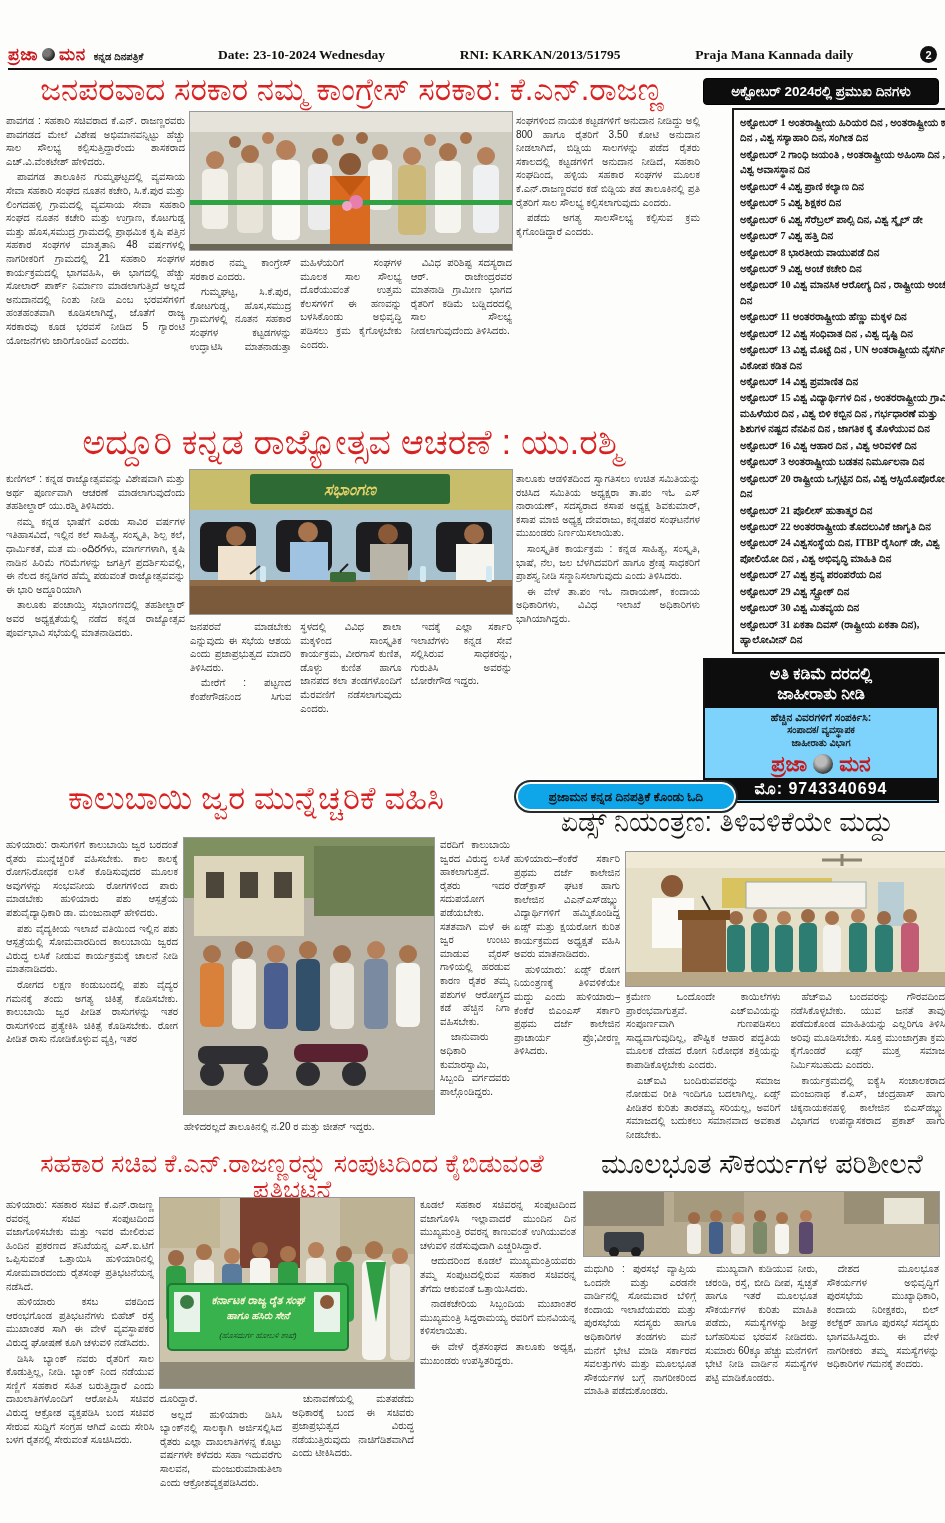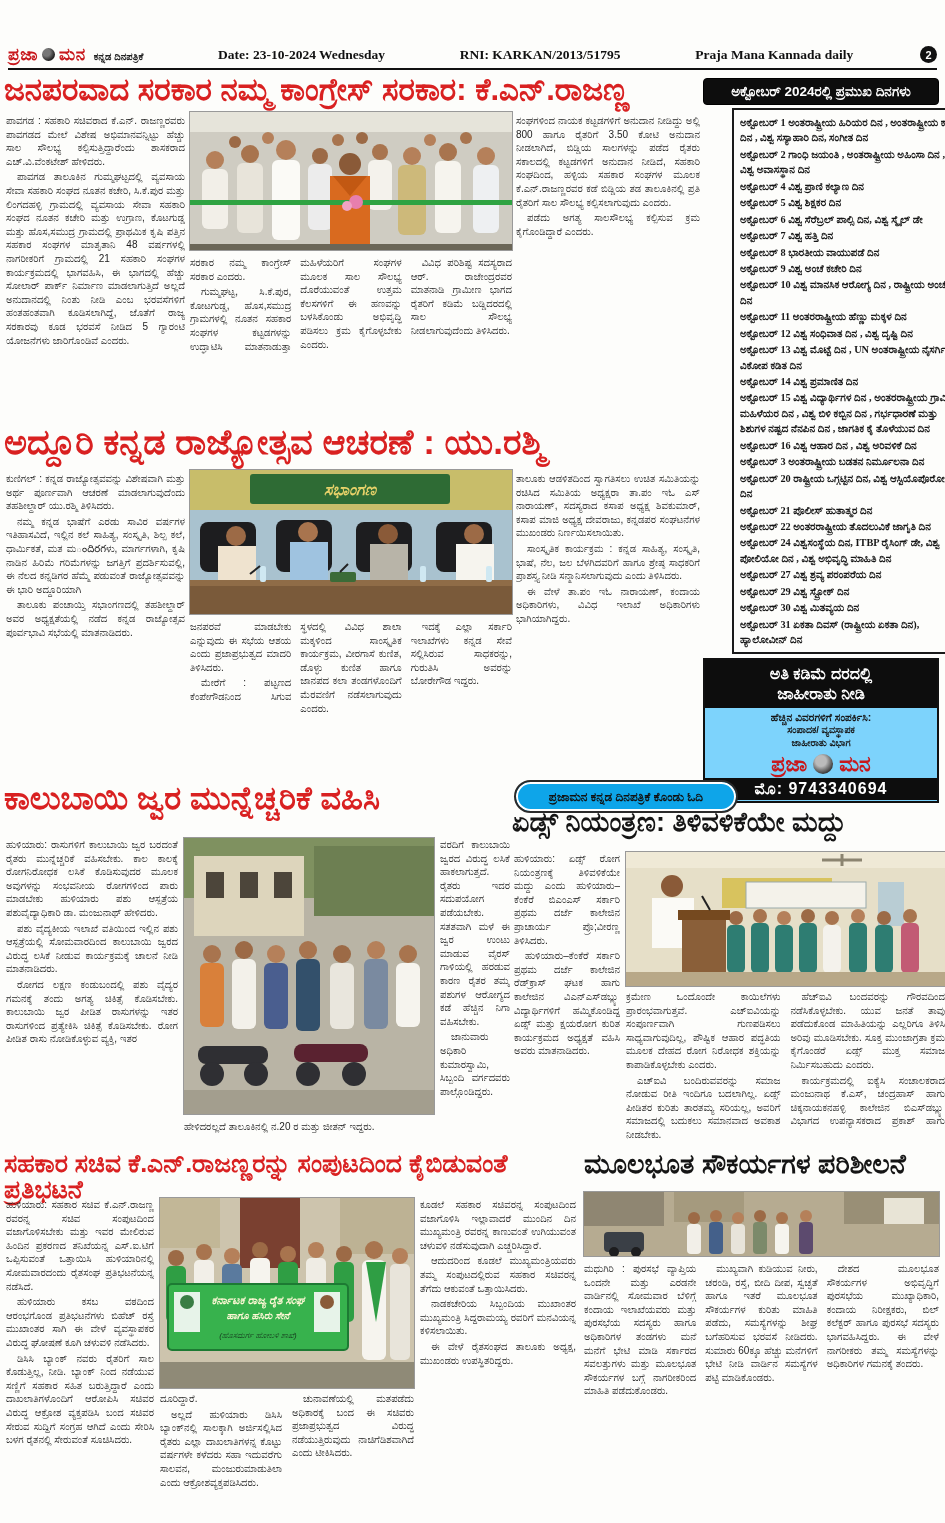--- a/index.html
+++ b/index.html
@@ -15,21 +15,21 @@
     display:flex; align-items:center; justify-content:space-between;
     border-bottom:2px solid #111; padding-bottom:3px;
   }
   .logo { display:flex; align-items:baseline; gap:4px; }
   .logo .red { color:#c8181c; font-weight:bold; font-size:17px; letter-spacing:.5px; }
   .logo .globe { width:13px; height:13px; border-radius:50%; background:radial-gradient(circle at 35% 35%, #777 0 30%, #222 70%); display:inline-block; align-self:center;}
   .logo .sub { font-size:10px; font-weight:bold; color:#222; margin-left:4px;}
   .head-item { font-family:"Liberation Serif", serif; font-weight:bold; font-size:13.5px; color:#111;margin-left:8px; }
   .page-badge { width:17px; height:17px; border-radius:50%; background:#111; color:#fff; font-size:11px; font-weight:bold; display:flex; align-items:center; justify-content:center;}
   
-  .headline { position:absolute; font-weight:bold; color:#d92121; text-align:left; line-height:1.05; letter-spacing:0; }
+  .headline { position:absolute; font-weight:normal; color:#d92121; text-align:center; line-height:1.05; letter-spacing:0; }
   .headline.black { color:#151515; }
   
   .colbox { position:absolute; overflow:hidden; text-align:justify; font-size:10px; line-height:1.36; color:#1c1c1c; }
   .colbox p { margin:0 0 2px 0; text-indent:11px; }
   .colbox p:first-child { text-indent:0; }
   .cols3 { column-count:3; column-gap:9px; }
   .cols2 { column-count:2; column-gap:10px; }
   
   .oct-title {
     position:absolute; left:703px; top:78px; width:236px; height:27px;
@@ -311,22 +311,22 @@
       <p>ಜಾನುವಾರು ಅಧಿಕಾರಿ ಕುಮಾರಸ್ವಾಮಿ, ಸಿಬ್ಬಂದಿ ವರ್ಗದವರು ಪಾಲ್ಗೊಂಡಿದ್ದರು.</p>
     </div>
 
   <div class="colbox" style="left:184px; top:1120px; width:326px; height:22px;">
       <p>ಹೇಳಿದರಲ್ಲದೆ ತಾಲೂಕಿನಲ್ಲಿ ನ.20 ರ  ಮತ್ತು ಜೀತನ್ ಇದ್ದರು.</p>
     </div>
 
   <div class="headline black" style="left:512px; top:808px; width:430px; font-size:27px;">ಏಡ್ಸ್ ನಿಯಂತ್ರಣ: ತಿಳಿವಳಿಕೆಯೇ ಮದ್ದು</div>
 
   <div class="colbox" style="left:514px; top:852px; width:106px; height:292px;">
+      <p>ಹುಳಿಯಾರು–ಕೆಂಕೆರೆ ಸರ್ಕಾರಿ ಪ್ರಥಮ ದರ್ಜೆ ಕಾಲೇಜಿನ ರೆಡ್‌ಕ್ರಾಸ್ ಘಟಕ ಹಾಗು ಕಾಲೇಜಿನ ವಿಎನ್ಎಸ್‌ಡಬ್ಲ್ಯು ವಿದ್ಯಾರ್ಥಿಗಳಿಗೆ ಹಮ್ಮಿಕೊಂಡಿದ್ದ ಏಡ್ಸ್ ಮತ್ತು ಕ್ಷಯರೋಗ ಕುರಿತ ಕಾರ್ಯಕ್ರಮದ ಅಧ್ಯಕ್ಷತೆ ವಹಿಸಿ ಅವರು ಮಾತನಾಡಿದರು.</p>
       <p>ಹುಳಿಯಾರು: ಏಡ್ಸ್ ರೋಗ ನಿಯಂತ್ರಣಕ್ಕೆ ತಿಳಿವಳಿಕೆಯೇ ಮದ್ದು ಎಂದು ಹುಳಿಯಾರು–ಕೆಂಕೆರೆ ಬಿಎಂಎಸ್ ಸರ್ಕಾರಿ ಪ್ರಥಮ ದರ್ಜೆ ಕಾಲೇಜಿನ ಪ್ರಾಚಾರ್ಯ ಪ್ರೊ;ವೀರಣ್ಣ ತಿಳಿಸಿದರು.</p>
-      <p>ಹುಳಿಯಾರು–ಕೆಂಕೆರೆ ಸರ್ಕಾರಿ ಪ್ರಥಮ ದರ್ಜೆ ಕಾಲೇಜಿನ ರೆಡ್‌ಕ್ರಾಸ್ ಘಟಕ ಹಾಗು ಕಾಲೇಜಿನ ವಿಎನ್ಎಸ್‌ಡಬ್ಲ್ಯು ವಿದ್ಯಾರ್ಥಿಗಳಿಗೆ ಹಮ್ಮಿಕೊಂಡಿದ್ದ ಏಡ್ಸ್ ಮತ್ತು ಕ್ಷಯರೋಗ ಕುರಿತ ಕಾರ್ಯಕ್ರಮದ ಅಧ್ಯಕ್ಷತೆ ವಹಿಸಿ ಅವರು ಮಾತನಾಡಿದರು.</p>
     </div>
 
   <div class="photo" style="left:626px; top:852px; width:319px; height:134px;">
     <svg viewBox="0 0 319 134" preserveAspectRatio="none">
       <rect width="319" height="134" fill="#e6dfc8"></rect>
       <rect y="0" width="319" height="16" fill="#efe9d6"></rect>
       <g stroke="#8b8470" stroke-width="3">
           <line x1="196" y1="8" x2="236" y2="8"></line>
           <line x1="216" y1="2" x2="216" y2="14"></line>
         </g>

